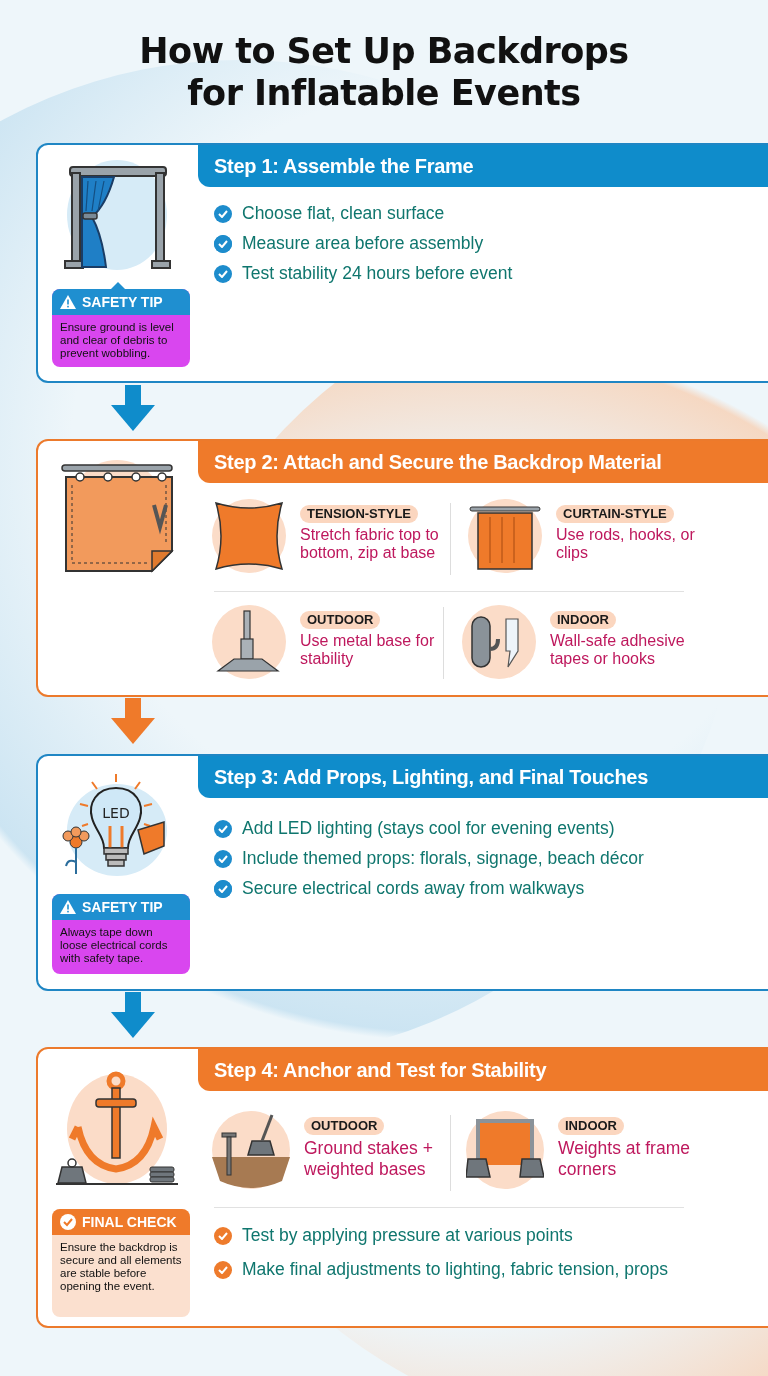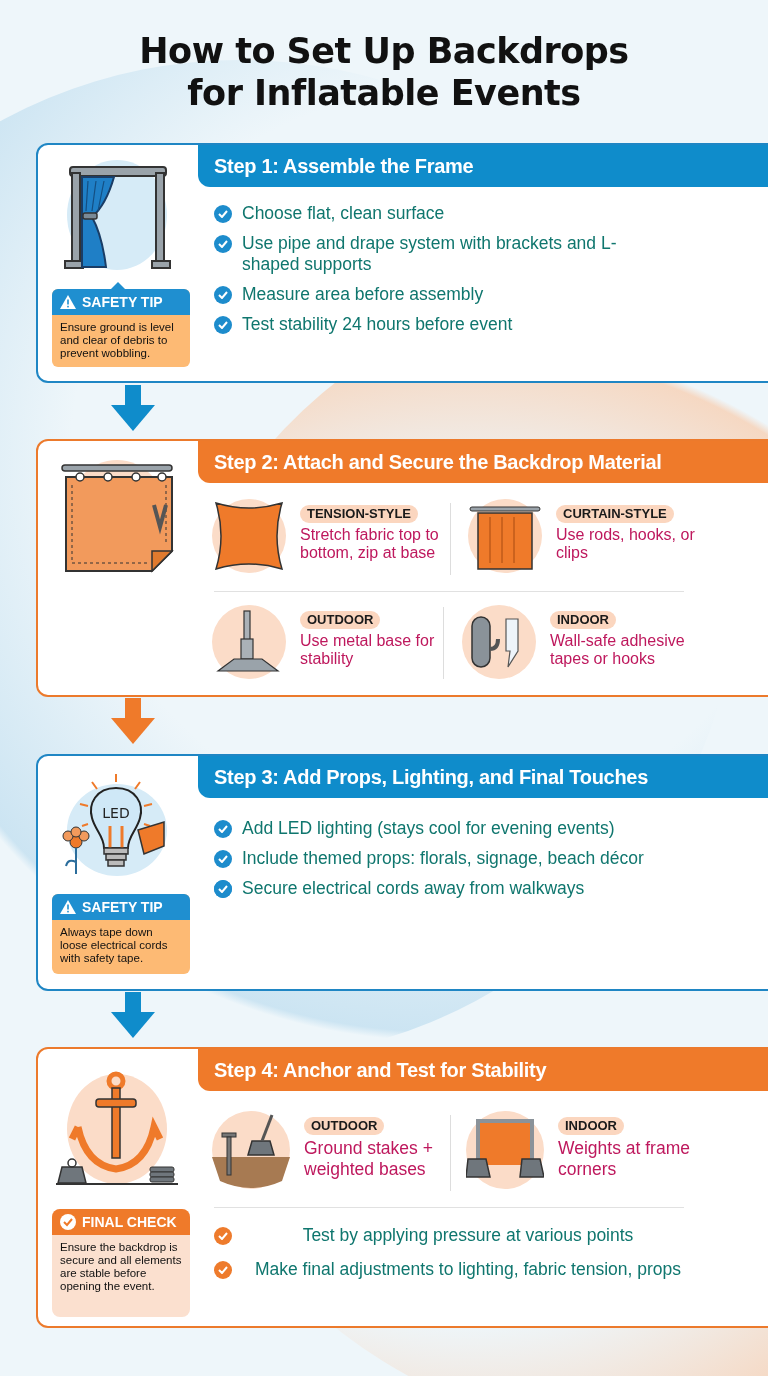--- a/index.html
+++ b/index.html
@@ -48,21 +48,21 @@
   .illus .circ {
     position: absolute; left: 15px; top: 5px; width: 100px; height: 110px; border-radius: 50%;
   }
   .tipbox {
     position: absolute; left: 14px; width: 138px; border-radius: 8px; overflow: hidden;
   }
   .tipbox .tip-head {
     height: 26px; color: #fff; font-weight: 700; font-size: 14px; line-height: 26px;
     padding-left: 8px; display: flex; align-items: center; gap: 6px;
   }
-  .tipbox.blue-tip { background: #fdba74; border-radius: 6px; }
+  .tipbox.blue-tip { background: #d946ef; }
   .tipbox.blue-tip .tip-head { background: #1f8fd0; }
   .tipbox.orange-tip { background: #fbe0cf; }
   .tipbox.orange-tip .tip-head { background: #ef7a2a; }
   .tip-body { font-size: 11.5px; line-height: 13px; padding: 6px 8px 8px 8px; color: #111; }
   .tip-pointer {
     position: absolute; width: 0; height: 0;
     border-left: 8px solid transparent; border-right: 8px solid transparent;
     border-bottom: 8px solid #1f8fd0;
   }
   .checklist { position: absolute; left: 176px; list-style: none; }
@@ -138,21 +138,21 @@
   <ul class="checklist" style="top:58px; width:420px;">
     <li><span class="check blue">
           <svg width="10" height="8" viewBox="0 0 10 8">
             <path d="M1 4 L4 7 L9 1" stroke="#fff" stroke-width="2" fill="none"></path>
           </svg>
         </span><span>Choose flat, clean surface</span></li>
     <li><span class="check blue">
           <svg width="10" height="8" viewBox="0 0 10 8">
             <path d="M1 4 L4 7 L9 1" stroke="#fff" stroke-width="2" fill="none"></path>
           </svg>
-        </span><span>Use pipe and drape system with brackets and L-shaped supports</span></li>
+        </span></li>
     <li><span class="check blue">
           <svg width="10" height="8" viewBox="0 0 10 8">
             <path d="M1 4 L4 7 L9 1" stroke="#fff" stroke-width="2" fill="none"></path>
           </svg>
         </span><span>Measure area before assembly</span></li>
     <li><span class="check blue">
           <svg width="10" height="8" viewBox="0 0 10 8">
             <path d="M1 4 L4 7 L9 1" stroke="#fff" stroke-width="2" fill="none"></path>
           </svg>
         </span><span>Test stability 24 hours before event</span></li>
@@ -347,21 +347,21 @@
       <path d="M12 62 L12 10 L66 10 L66 62" stroke="#8a9299" stroke-width="4" fill="none"></path>
       <path d="M2 48 L20 48 L24 66 L0 66 Z" fill="#6f767c" stroke="#333" stroke-width="1.5"></path>
       <path d="M56 48 L74 48 L78 66 L54 66 Z" fill="#6f767c" stroke="#333" stroke-width="1.5"></path>
     </svg>
     <span class="pill" style="left:92px;">INDOOR</span>
     <div class="odesc" style="left:92px; font-size:17.5px; line-height:21px;">Weights at frame corners</div>
   </div>
 
   <div class="hdiv" style="left:176px; top:158px; width:470px;"></div>
 
-  <ul class="checklist" style="top:176px; width:480px;text-align:center;">
+  <ul class="checklist" style="top:176px; width:480px;">
     <li style="margin-bottom:13px;"><span class="check orange">
           <svg width="10" height="8" viewBox="0 0 10 8">
             <path d="M1 4 L4 7 L9 1" stroke="#fff" stroke-width="2" fill="none"></path>
           </svg>
         </span><span>Test by applying pressure at various points</span></li>
     <li><span class="check orange">
           <svg width="10" height="8" viewBox="0 0 10 8">
             <path d="M1 4 L4 7 L9 1" stroke="#fff" stroke-width="2" fill="none"></path>
           </svg>
         </span><span>Make final adjustments to lighting, fabric tension, props</span></li>

